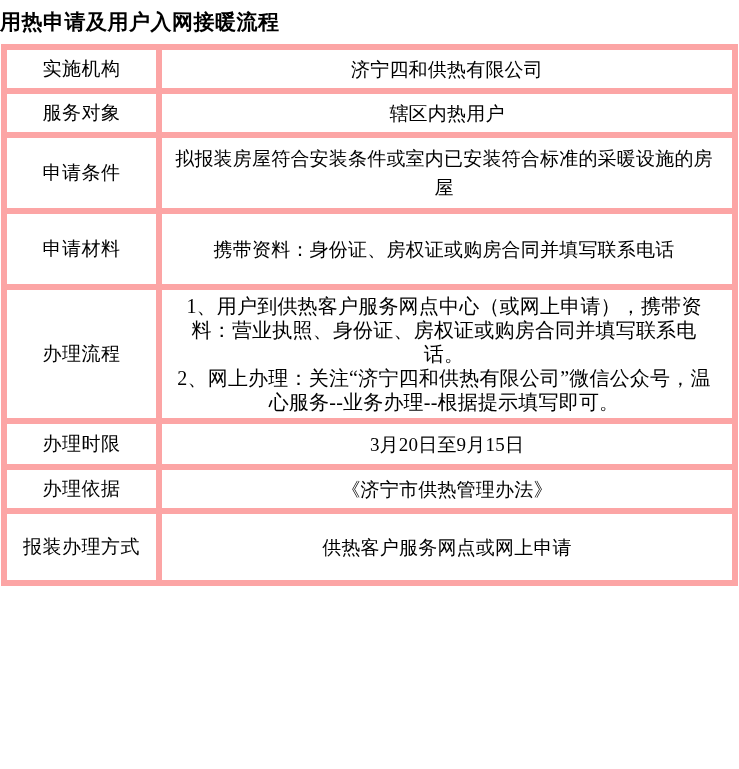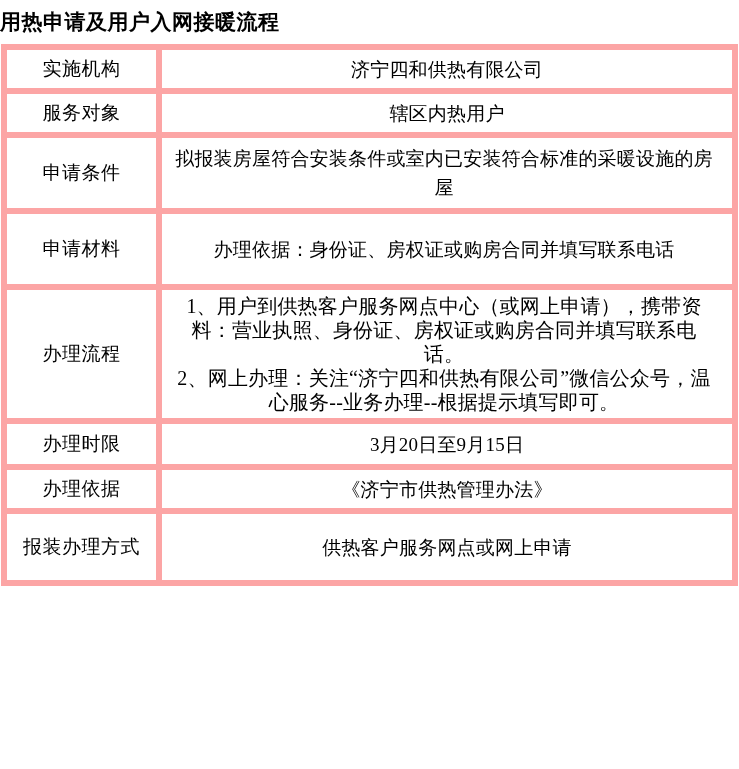--- a/index.html
+++ b/index.html
@@ -91,21 +91,21 @@
       <tr class="row-h2">
         <td class="label">服务对象</td>
         <td class="value center">辖区内热用户</td>
       </tr>
       <tr class="row-h3">
         <td class="label">申请条件</td>
         <td class="value left">拟报装房屋符合安装条件或室内已安装符合标准的采暖设施的房屋</td>
       </tr>
       <tr class="row-h4">
         <td class="label">申请材料</td>
-        <td class="value left">办理依据：身份证、房权证或购房合同并填写联系电话</td>
+        <td class="value left">携带资料：身份证、房权证或购房合同并填写联系电话</td>
       </tr>
       <tr class="row-h5">
         <td class="label">办理流程</td>
         <td class="value left small" style="white-space: pre-line;">1、用户到供热客户服务网点中心（或网上申请），携带资料：营业执照、身份证、房权证或购房合同并填写联系电话。
 2、网上办理：关注“济宁四和供热有限公司”微信公众号，温心服务--业务办理--根据提示填写即可。</td>
       </tr>
       <tr class="row-h6">
         <td class="label">办理时限</td>
         <td class="value center">3月20日至9月15日</td>
       </tr>

